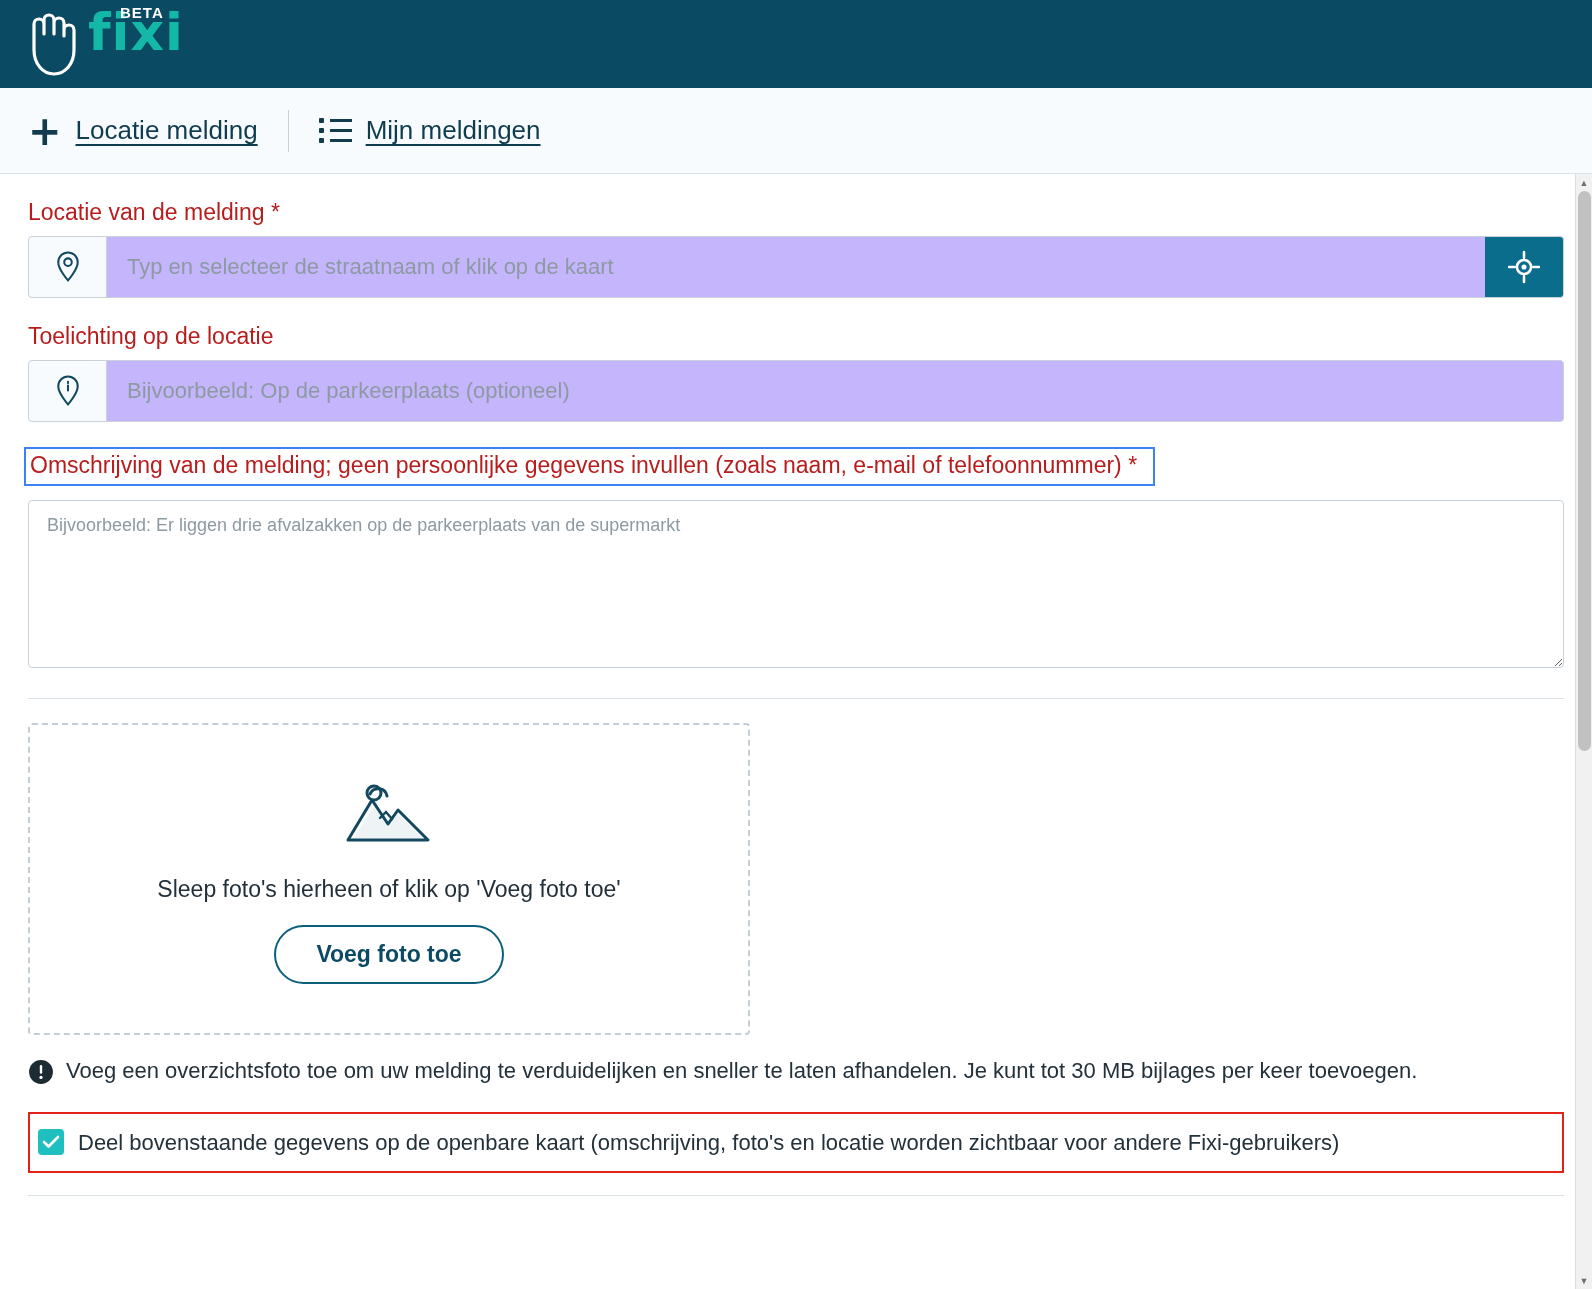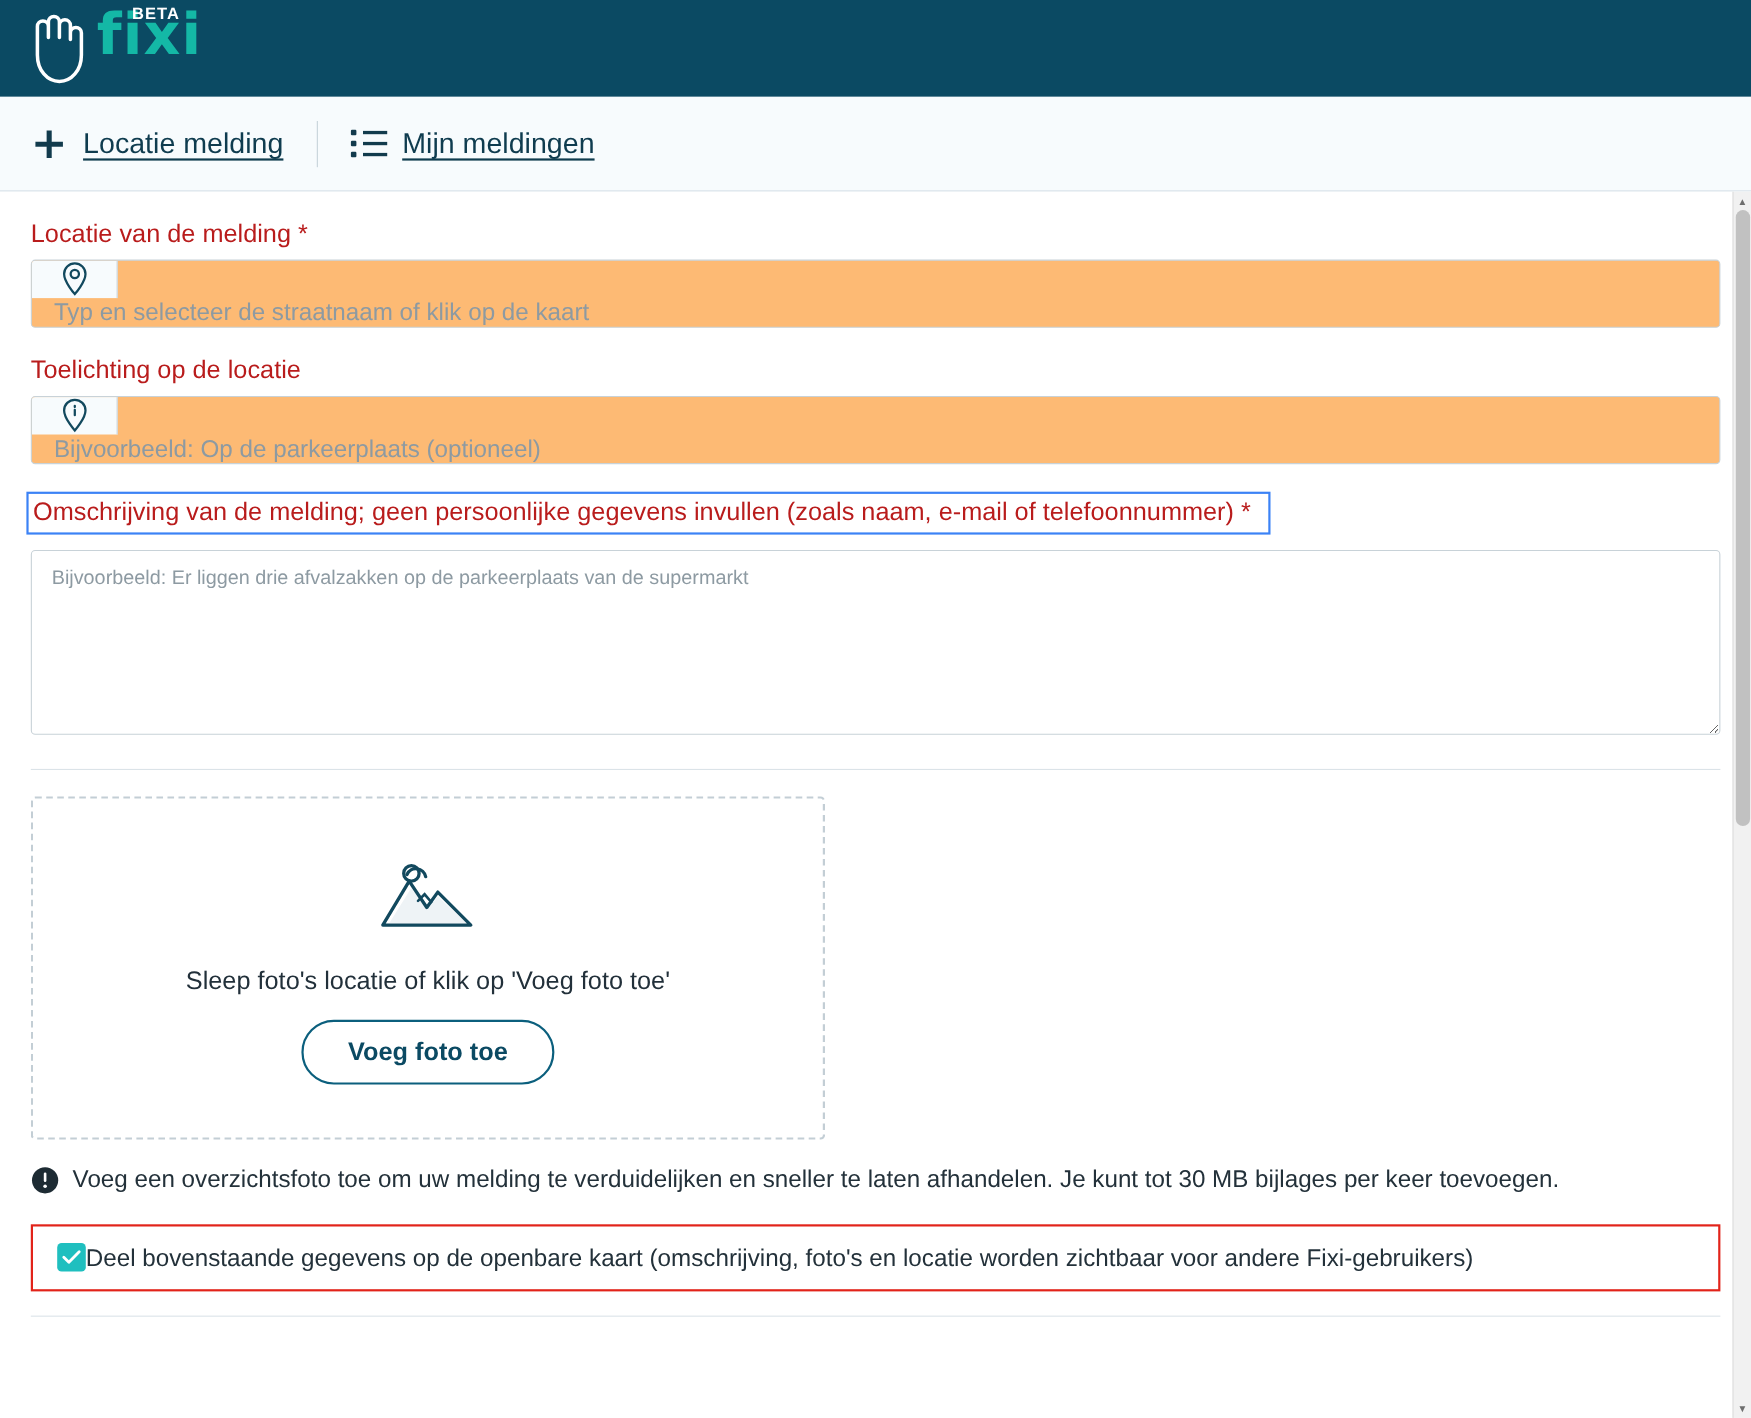--- a/index.html
+++ b/index.html
@@ -101,23 +101,22 @@
     border: 2px solid #3b82f6;
     padding: 3px 16px 5px 4px;
     margin-left: -4px;
   }
 
   .input-row {
     display: flex;
     height: 62px;
     border: 1px solid #c8d2d8;
     border-radius: 4px;
-    background: #fdba74;
+    background: #c4b5fd;
     overflow: hidden;
-    flex-direction: column;
   }
   .input-icon {
     width: 78px;
     background: #f7fbfd;
     border-right: 1px solid #c8d2d8;
     display: flex;
     align-items: center;
     justify-content: center;
   }
   .input-row input {
@@ -201,22 +200,23 @@
     max-width: 1510px;
   }
   .hint-icon {
     flex: 0 0 auto;
     margin-top: 4px;
   }
 
   .checkbox-block {
     margin-top: 18px;
     border: 2px solid #e2231a;
-    padding: 12px 10px 12px 22px;
-    display: flex;
+    padding: 12px 10px 12px 8px;
+    display: flex;
+    gap: 14px;
     align-items: flex-start;
   }
   .cb {
     width: 26px; height: 26px;
     background: #1fbfbf;
     border-radius: 4px;
     flex: 0 0 auto;
     margin-top: 3px;
     display: flex;
     align-items: center;
@@ -351,21 +351,21 @@
   <div class="dropzone">
     <span>
       <svg width="98" height="80" viewBox="0 0 98 80" fill="none">
         <path d="M14 64 L34 32 L48 52 L58 40 L84 64 Z" fill="#eef3f6"></path>
         <path d="M8 66 L32 26 L48 50 L58 36 L88 66 Z" stroke="#12495e" stroke-width="3" fill="none" stroke-linejoin="round"></path>
         <path d="M40 44 L46 38 L52 45" stroke="#12495e" stroke-width="2.4" fill="none" stroke-linecap="round"></path>
         <path d="M30 20 a9 9 0 0 1 17 2" stroke="#12495e" stroke-width="3" fill="none" stroke-linecap="round"></path>
         <circle cx="34" cy="19" r="7" stroke="#12495e" stroke-width="3" fill="none"></circle>
       </svg>
     </span>
-    <div class="dz-text">Sleep foto's locatie of klik op 'Voeg foto toe'</div>
+    <div class="dz-text">Sleep foto's hierheen of klik op 'Voeg foto toe'</div>
     <button class="dz-button">Voeg foto toe</button>
   </div>
 
   
   <div class="hint">
     <span class="hint-icon">
       <svg width="26" height="26" viewBox="0 0 24 24">
         <circle cx="12" cy="12" r="11" fill="#1d2b33"></circle>
         <rect x="10.9" y="5.5" width="2.2" height="8" rx="1.1" fill="#ffffff"></rect>
         <circle cx="12" cy="17" r="1.5" fill="#ffffff"></circle>

